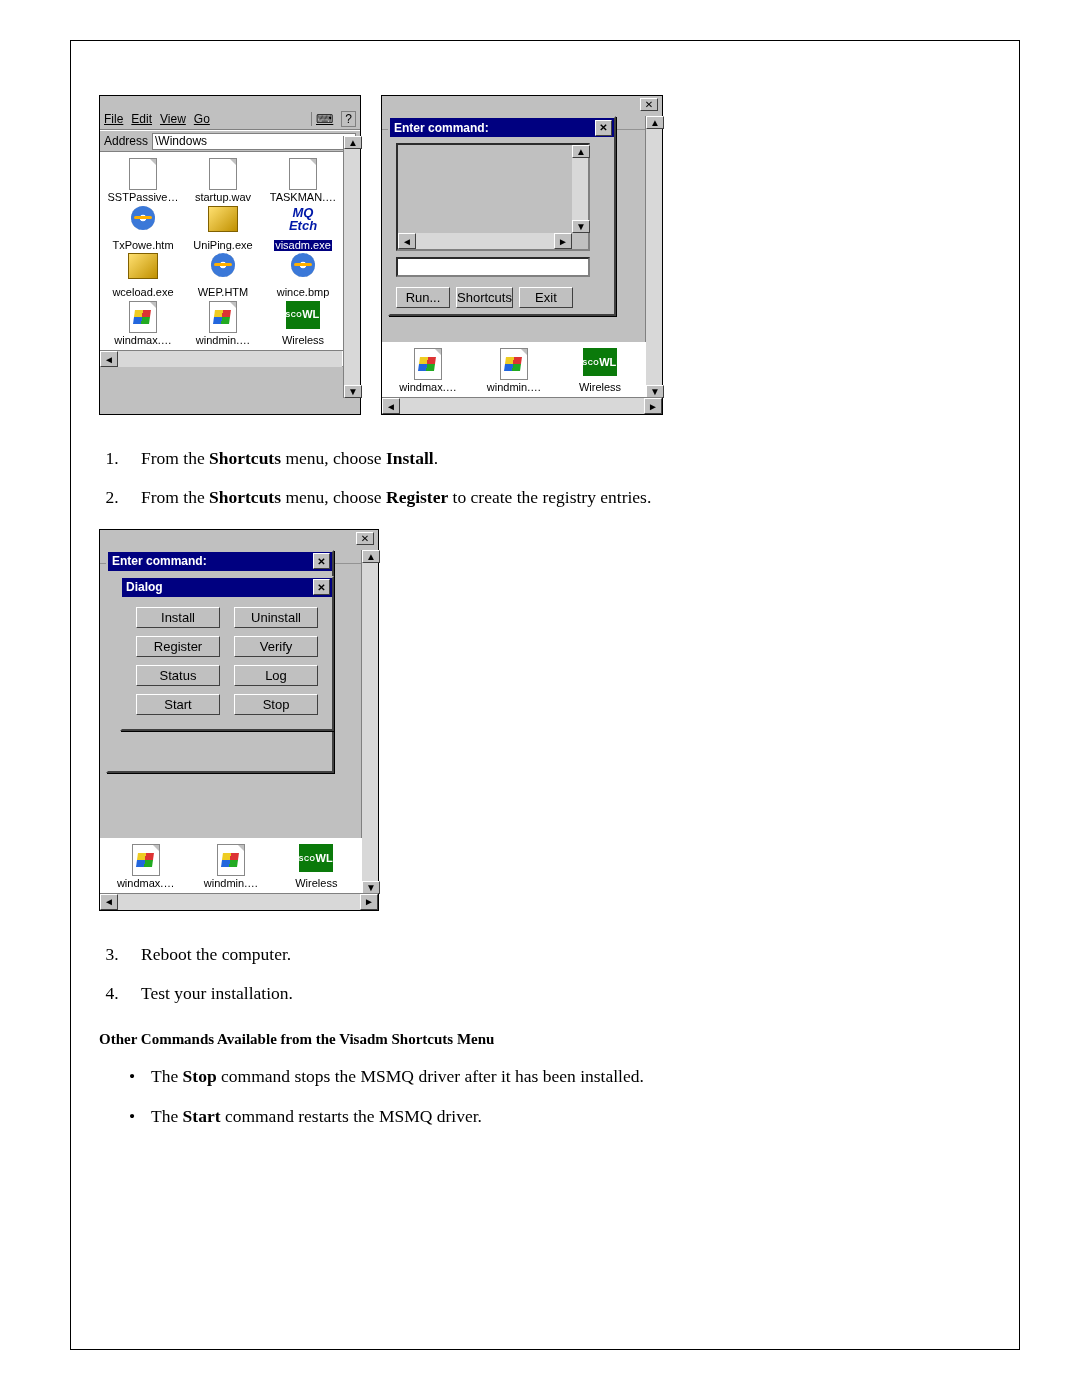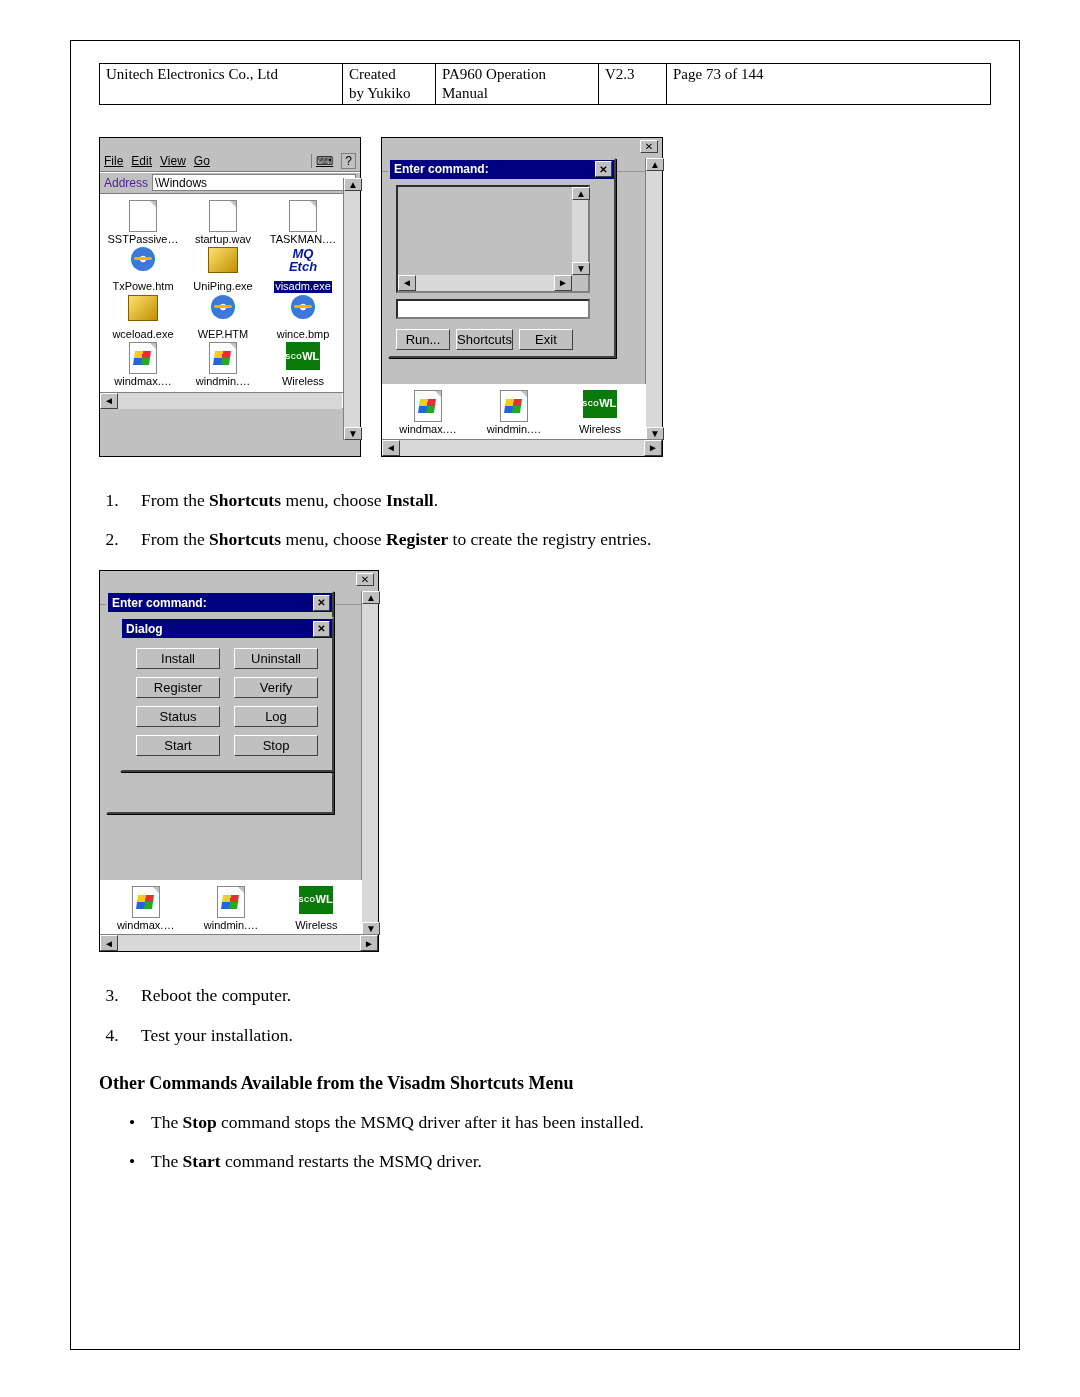--- a/index.html
+++ b/index.html
@@ -54,21 +54,21 @@
     margin-top: 13px;
   }
   .menubar span { text-decoration: underline; text-decoration-color: #000; }
   .menubar .m { text-decoration: none; }
   .menubar .mitem { color:#000; }
   .addrbar {
     display:flex; align-items:center; height:20px;
     border-top:1px solid #fff; border-bottom:1px solid #808080;
     padding:0 4px; gap:4px;
   }
-  .addrbar .lbl { color:#4c1d95; }
+  .addrbar .lbl { color:#000000; }
   .addrbar input {
     font-family: Tahoma, Arial, sans-serif; font-size:12px;
     border:1px solid #808080; background:#fff; padding:0 2px;
     flex:1; height:15px;
   }
   .icon-grid {
     background:#fff;
     display:grid;
     grid-template-columns: repeat(3, 1fr);
     gap:2px 2px;
@@ -128,21 +128,21 @@
   }
   .dlg-grid {
     display:grid; grid-template-columns:1fr 1fr; gap:8px 14px;
     padding:10px 14px 14px 14px;
   }
   .dlg-grid .winbtn { min-width:72px; }
 
   .body-text { font-size:17.5px; line-height:1.45; }
   ol.steps { margin: 31px 0 18px 24px; padding:0; }
   ol.steps li { margin-bottom: 14px; padding-left:18px; }
-  .sect-h { font-weight:bold; font-size:18px; margin:22px 0 14px 0;}
+  .sect-h { font-weight:bold; font-size:15px; margin:22px 0 14px 0;}
   ul.bul { margin:10px 0 0 24px; padding:0; list-style:none;}
   ul.bul li { margin-bottom:14px; position:relative; padding-left:28px;}
   ul.bul li::before { content:"•"; position:absolute; left:6px; }
   b { font-weight:bold; }
 
   
   .ie-icon { width:24px;height:24px;border-radius:50%;
     background: radial-gradient(circle at 50% 50%, #fff 0 20%, #3b78d8 21% 70%, #003a8c 71% 100%);
     position:relative;}
   .ie-icon::after{content:"";position:absolute;left:3px;right:3px;top:10px;height:3px;background:#ffb000;border-radius:2px;}
@@ -155,37 +155,20 @@
   .gen-icon .flag{position:absolute;left:4px;top:8px;width:16px;height:14px;
     background: conic-gradient(#d33 0 25%, #2a2 0 50%, #26d 0 75%, #ec2 0 100%);
     transform:skewX(-8deg);}
   .tool-icon{width:28px;height:24px;background:linear-gradient(135deg,#ffe070,#c09000);border:1px solid #806000;}
 </style>
 </head>
 <body>
 
 <div class="page">
 
-  <table class="hdr-table">
-    <tbody>
-        <tr>
-      <td style="width:230px">Unitech Electronics Co., Ltd</td>
-      <td style="width:80px">
-        <span>Created</span><br>
-        <span>by Yukiko</span>
-      </td>
-      <td style="width:150px">
-        <span>PA960 Operation</span><br>
-        <span>Manual</span>
-      </td>
-      <td style="width:55px">V2.3</td>
-      <td>Page 73 of 144</td>
-    </tr>
-  </tbody>
-    </table>
 
   <div class="screens-row">
 
     <div class="wince" style="width:260px;">
       <div class="menubar">
         <span class="mitem">File</span>
         <span class="mitem">Edit</span>
         <span class="mitem">View</span>
         <span class="mitem">Go</span>
         <span style="margin-left:auto;border-left:1px solid #808080;padding-left:4px">⌨</span>

